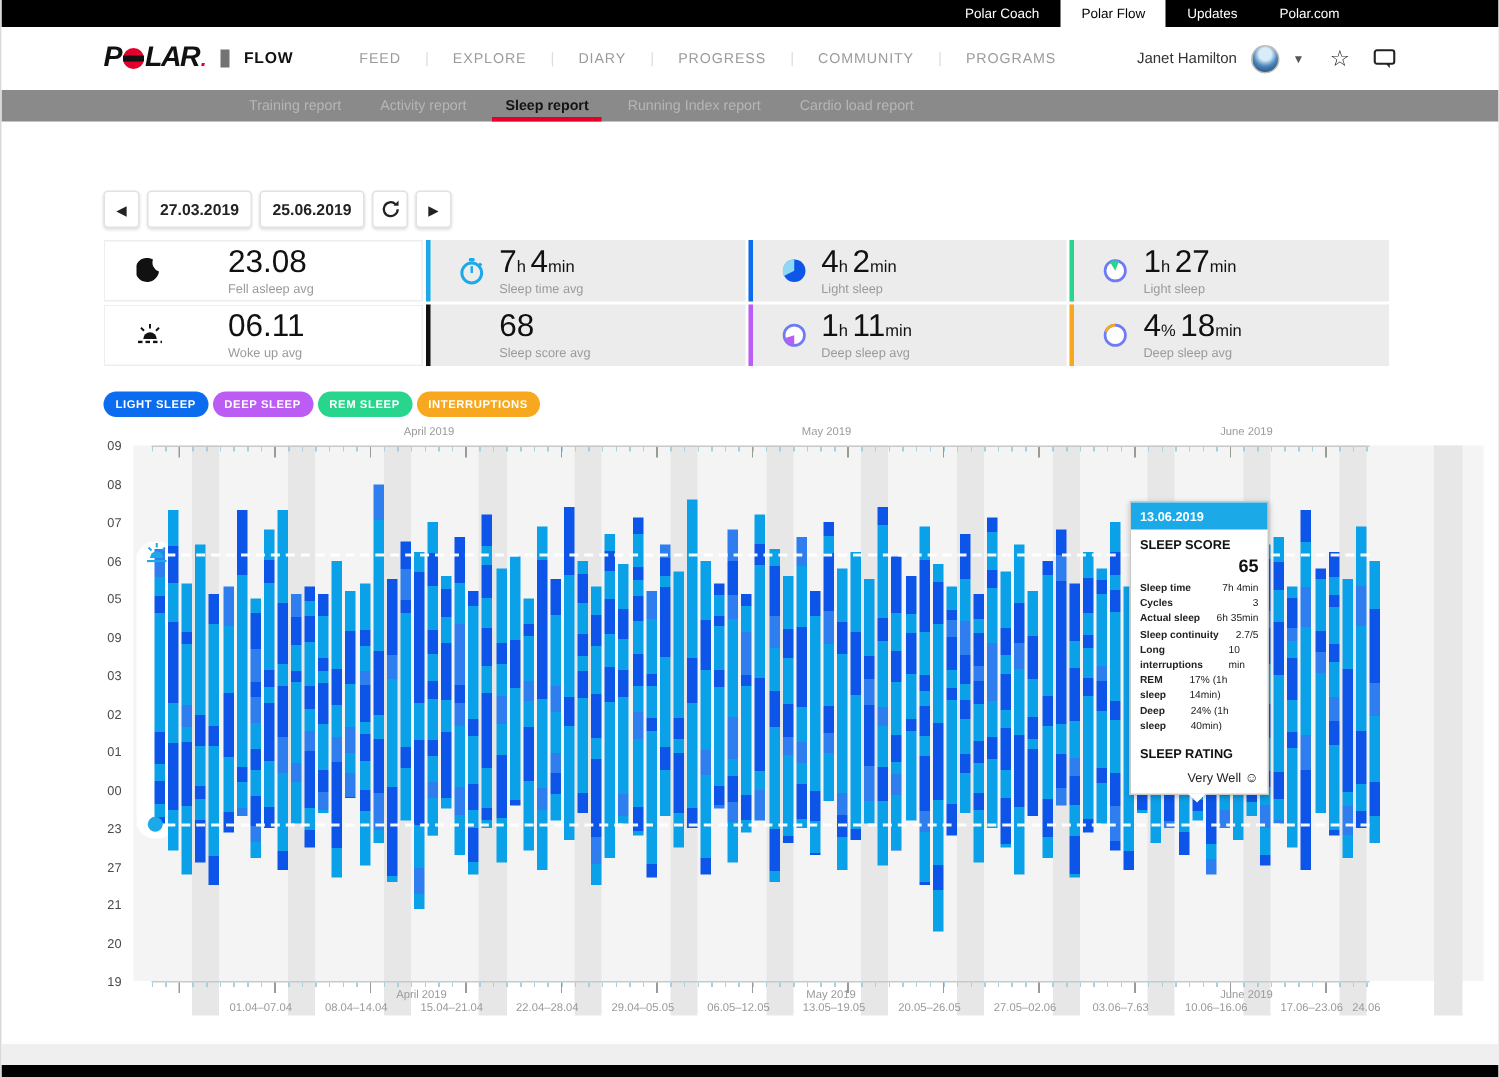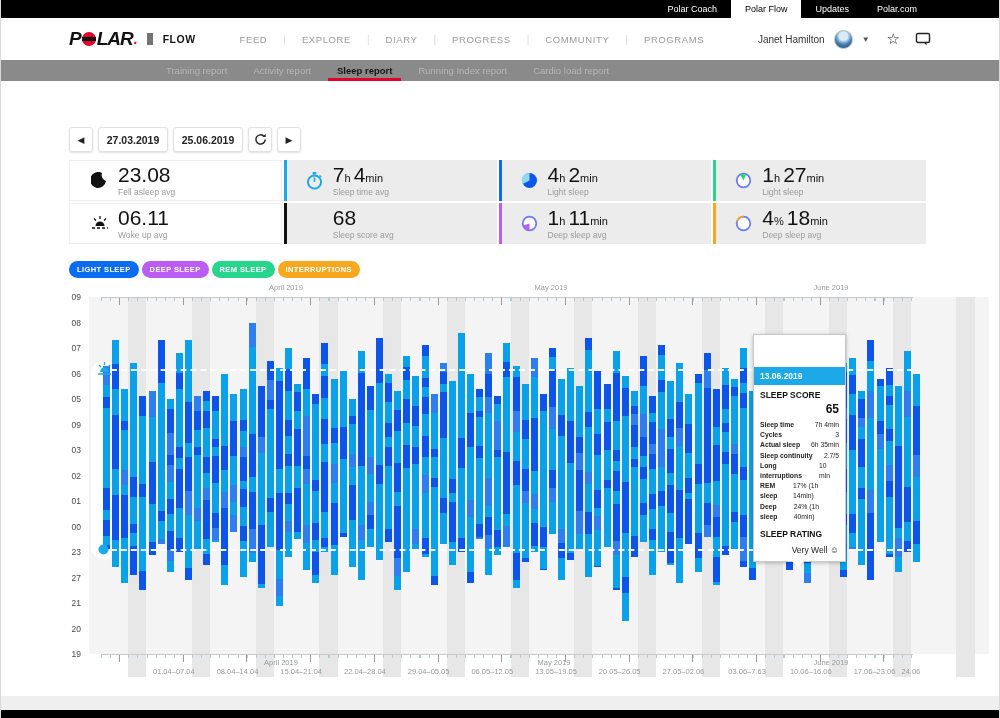--- a/index.html
+++ b/index.html
@@ -3,21 +3,21 @@
 <meta charset="utf-8">
 <style>
   * { margin:0; padding:0; box-sizing:border-box; }
   html,body { background:#fff; }
   body { font-family:"Liberation Sans", sans-serif; }
   #page { position:relative; width:1000px; height:718px; background:#fff; overflow:hidden;
           border-left:1px solid #d9d9d9; border-right:1px solid #d9d9d9; }
 
   
   #topbar { position:absolute; left:0; top:0; width:100%; height:18px; background:#000;
-            display:flex; justify-content:flex-end; padding-right:68px; }
+            display:flex; justify-content:flex-end; padding-right:92px; }
   .topbar-tab { color:#fff; font-size:9px; line-height:18px; padding:0 14px; cursor:pointer; }
   .topbar-tab.active { background:#fff; color:#000; }
 
   
   #navbar { position:absolute; left:0; top:18px; width:100%; height:42px; background:#fff;
             display:flex; align-items:center; padding:0 68px; }
   #logo { display:flex; align-items:center; font-style:italic; font-weight:bold;
           font-size:19px; letter-spacing:-1px; color:#111; }
   .logo-o { display:inline-block; width:14px; height:14px; border-radius:50%; background:#e4002b;
             margin:0 1px; position:relative; top:0px; }
@@ -51,21 +51,21 @@
   .date-box { width:70px; font-size:10.5px; font-weight:bold; color:#222; }
   #range-buttons { position:absolute; right:75px; top:127px; display:flex; gap:4px; }
   .range-btn { background:#fff; border:1px solid #e2e2e2; border-radius:3px; height:25px; padding:0 10px;
         font-size:10.5px; color:#222; display:flex; align-items:center; box-shadow:0 1px 2px rgba(0,0,0,.12); cursor:pointer; }
   .range-btn.active { background:#e4002b; border-color:#e4002b; color:#fff; font-weight:bold; }
 
   
   #summary { position:absolute; left:68px; top:160px; width:857px; height:84px; display:flex; gap:2px; }
   .sum-col { flex:1; display:flex; flex-direction:column; gap:2px; }
   .sum-row { flex:1; background:#ececec; display:flex; align-items:center; padding-left:22px; position:relative; }
-  .sum-col.white .sum-row { background:#fff; box-shadow:0 0 0 1px #eee inset; }
+  .sum-col.white .sum-row { background:#fff; box-shadow:0 0 0 1px #eee inset;gap:34px; }
   .sum-accent { position:absolute; left:0; top:0; bottom:0; width:3px; }
   .sum-icon { width:18px; height:18px; margin-right:9px; flex:0 0 auto; }
   .sum-val { font-size:21px; color:#111; line-height:1; }
   .sum-val .small { font-size:11px; }
   .sum-label { font-size:8.5px; color:#9a9a9a; margin-top:2px; }
 
   
   #legend { position:absolute; left:68px; top:261px; display:flex; gap:3px; }
   .chip { color:#fff; font-size:7.5px; font-weight:bold; letter-spacing:.4px; padding:4px 8px;
           border-radius:9px; cursor:pointer; }
@@ -79,21 +79,21 @@
   .y-label { position:absolute; width:24px; text-align:right; font-size:8.5px; color:#4a4a4a; }
   .month-label, .week-label { position:absolute; font-size:7.5px; color:#9a9a9a; transform:translateX(-50%); white-space:nowrap; }
   .bar { position:absolute; width:7px; z-index:3; }
   .dash-line { position:absolute; left:90px; width:822px; border-top:2px dashed rgba(255,255,255,.95); z-index:5; }
   #marker-rail { position:absolute; left:90px; top:78px; width:26px; height:198px; background:#fff; border-radius:12px; z-index:2; }
   .rail-marker { position:absolute; z-index:6; }
 
   
   #tooltip { position:absolute; left:752px; top:51px; width:93px; background:#fff; border:1px solid #c9c9c9;
              box-shadow:0 1px 4px rgba(0,0,0,.25); z-index:10; }
-  #tooltip-header { background:#1ba9e8; color:#fff; font-size:8.5px; font-weight:bold; padding:4px 6px;margin-top:32px; }
+  #tooltip-header { background:#1ba9e8; color:#fff; font-size:8.5px; font-weight:bold; padding:4px 6px; }
   #tooltip-body { padding:5px 6px 6px; }
   #tt-score-label { font-size:8.5px; font-weight:bold; color:#111; }
   #tt-score { font-size:12px; font-weight:bold; color:#111; text-align:right; margin:2px 0 4px; }
   .tt-row { display:flex; justify-content:space-between; font-size:6.8px; color:#222; line-height:1.5; }
   .tt-row .l { font-weight:bold; }
   #tt-rating-label { font-size:8.5px; font-weight:bold; color:#111; margin-top:7px; }
   #tt-rating { font-size:8.5px; color:#222; text-align:right; margin-top:6px; }
   #tooltip-pointer { position:absolute; left:38px; bottom:-6px; width:0; height:0; z-index:11;
        border-left:6px solid transparent; border-right:6px solid transparent; border-top:6px solid #fff; }
 

